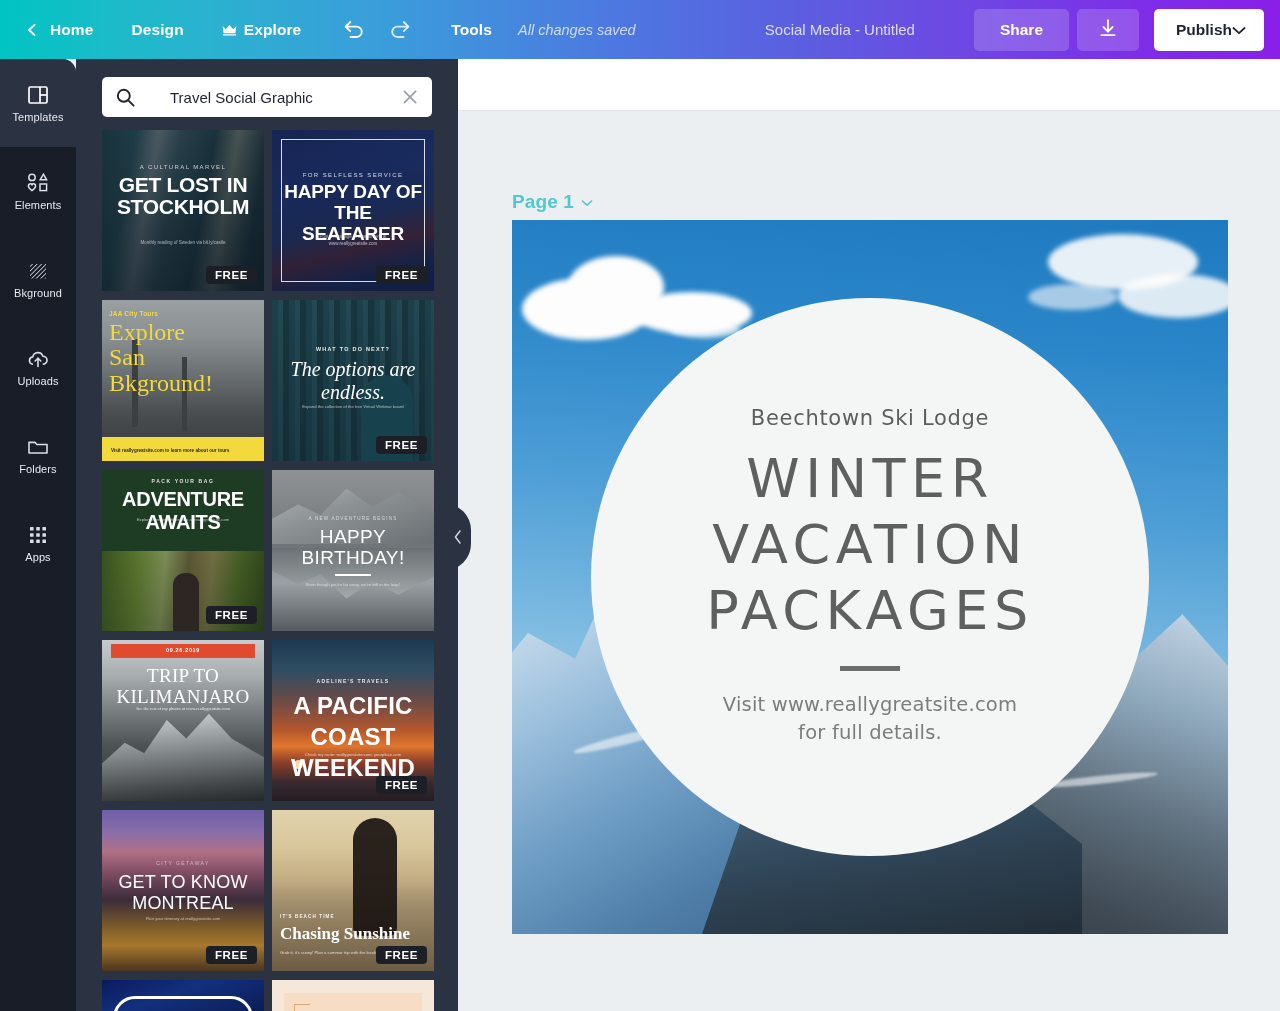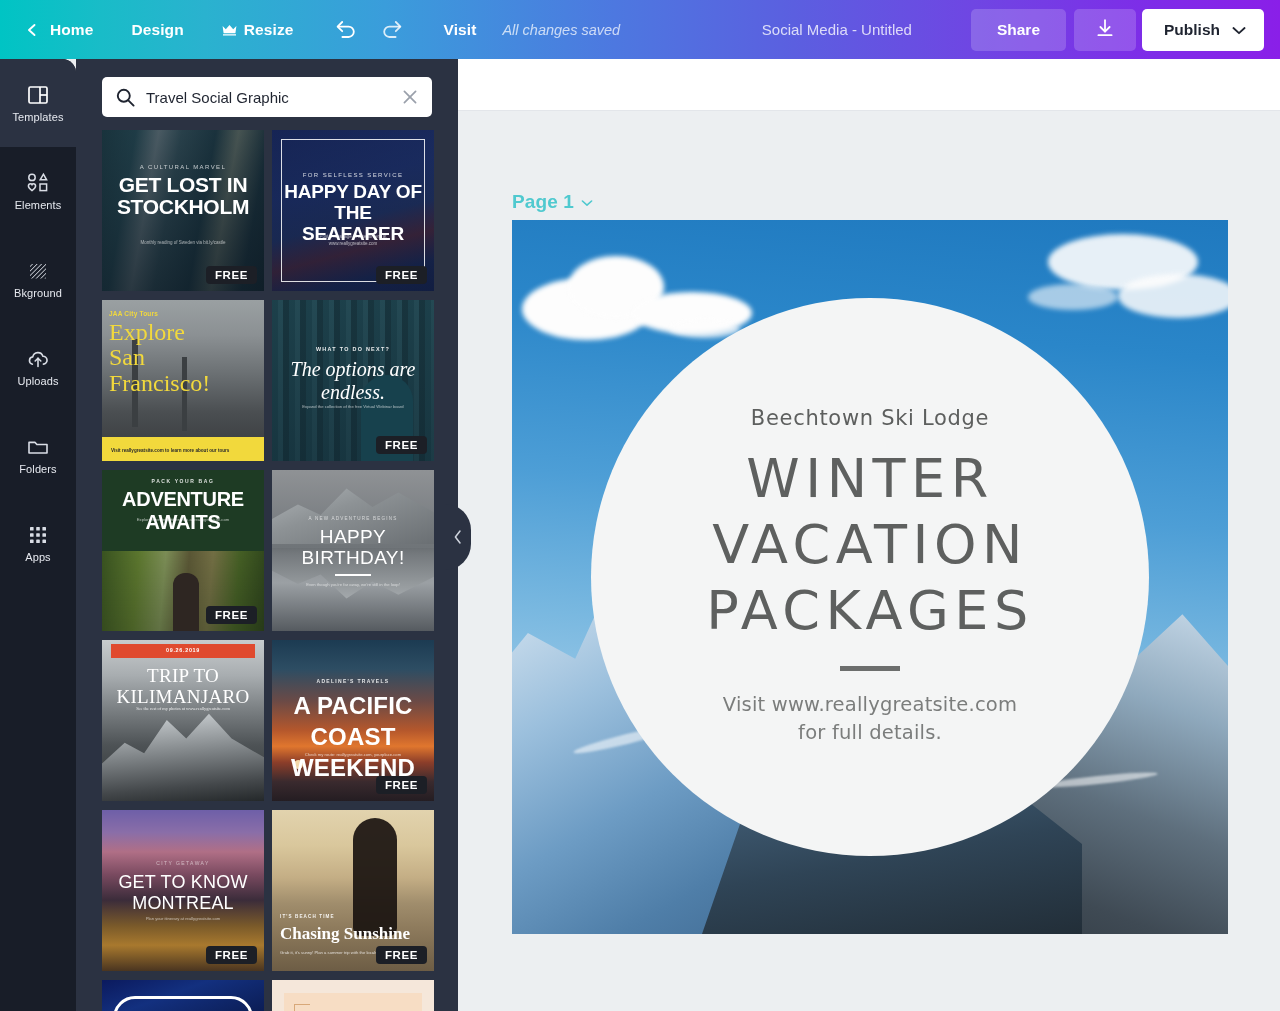--- a/index.html
+++ b/index.html
@@ -62,22 +62,22 @@
     font-size: 15.5px; font-weight: 700; color: #fff; cursor: pointer; margin-left: 33px;
   }
   .btn-download {
     background: rgba(255,255,255,.18);
     border-radius: 5px; height: 42px; width: 62px;
     margin-left: 8px;
     display: flex; align-items: center; justify-content: center; cursor: pointer;
   }
   .btn-publish {
     background: #fff; border-radius: 5px;
-    height: 42px; padding: 0 18px 0 22px; margin-left: 6px;
-    display: flex; align-items: center; gap: 12px;
+    height: 42px; padding: 0 18px 0 22px; margin-left: 15px;
+    display: flex; align-items: center; 
     font-size: 15.5px; font-weight: 700; color: #1f2430; cursor: pointer;
   }
 
   
   #rail {
     position: absolute; top: 59px; left: 0;
     width: 76px; height: 952px;
     background: #181d28;
     border-radius: 0 14px 0 0;
     z-index: 4;
@@ -98,21 +98,21 @@
   #panel {
     position: absolute; top: 59px; left: 76px;
     width: 382px; height: 952px;
     background: #2b3242;
     z-index: 3;
   }
   #search-box {
     position: absolute; top: 18px; left: 26px;
     width: 330px; height: 40px;
     background: #fff; border-radius: 5px;
-    display: flex; align-items: center;
+    display: flex; align-items: center; gap: 24px;
   }
   #search-icon-wrap { margin-left: 13px; display: flex; }
   #search-input {
     flex: 1; border: none; outline: none;
     font-family: "Liberation Sans", sans-serif;
     font-size: 15px; color: #1f2430;
     margin-left: 10px; background: transparent;
   }
   #search-clear {
     margin-right: 13px; cursor: pointer; display: flex;
@@ -322,39 +322,39 @@
     <div class="hdr-item" id="home-label">Home</div>
 
     <div class="hdr-item" id="design-label">Design</div>
 
     <div class="hdr-item" id="resize-wrap">
       <span class="crown-icon">
         <svg width="15" height="12" viewBox="0 0 15 12" fill="#ffffff" aria-hidden="true">
           <path d="M1 10.2h13V11.6H1zM0.6 2.1l3.2 3.2 3.7-4.4 3.7 4.4 3.2-3.2-1 7.1H1.6z"></path>
         </svg>
       </span>
-      <span>Resize</span>
+      <span>Explore</span>
     </div>
 
     <div class="undo-redo">
       <span>
         <svg width="23" height="21" viewBox="0 0 23 21" fill="none" stroke="#ffffff" stroke-width="1.8" stroke-linecap="round" stroke-linejoin="round" aria-hidden="true">
           <path d="M3.2 7.6h10.4a5.2 5.2 0 0 1 0 10.4H7.4"></path>
           <polyline points="7.2,3 2.6,7.6 7.2,12.2"></polyline>
         </svg>
       </span>
       <span>
         <svg width="23" height="21" viewBox="0 0 23 21" fill="none" stroke="rgba(255,255,255,.82)" stroke-width="1.8" stroke-linecap="round" stroke-linejoin="round" aria-hidden="true">
           <path d="M19.8 7.6H9.4a5.2 5.2 0 0 0 0 10.4h6.2"></path>
           <polyline points="15.8,3 20.4,7.6 15.8,12.2"></polyline>
         </svg>
       </span>
     </div>
 
-    <div class="hdr-item" id="tools-label">Visit</div>
+    <div class="hdr-item" id="tools-label">Tools</div>
 
     <div id="saved-text">All changes saved</div>
   </div>
 
   <div class="hdr-right">
     <div id="doc-title">Social Media - Untitled</div>
 
     <div class="btn-share">Share</div>
 
     <div class="btn-download">
@@ -492,21 +492,21 @@
       <div class="t-txt" style="top:104px;font-size:4.5px;opacity:.65;padding:0 30px;line-height:1.5;">Post a message of a sentiment at www.reallygreatsite.com</div>
       <div class="free-badge">FREE</div>
     </div>
 
     <div class="thumb">
       <div class="t-inner bg-sf"></div>
       <div style="position:absolute;left:30px;bottom:34px;width:6px;height:88px;background:#3b3f42;"></div>
       <div style="position:absolute;left:80px;bottom:30px;width:5px;height:74px;background:#3b3f42;"></div>
       <div style="position:absolute;left:0;bottom:0;right:0;height:24px;background:#f2d93c;"></div>
       <div style="position:absolute;left:7px;top:10px;font-size:6.5px;color:#f2d93c;font-weight:700;letter-spacing:.2px;">JAA City Tours</div>
-      <div style="position:absolute;left:7px;top:20px;right:40px;font-size:24px;color:#f2d93c;line-height:1.06;font-family:'Liberation Serif',serif;">Explore San Francisco!</div>
+      <div style="position:absolute;left:7px;top:20px;right:40px;font-size:24px;color:#f2d93c;line-height:1.06;font-family:'Liberation Serif',serif;">Explore San Bkground!</div>
       <div style="position:absolute;left:9px;bottom:8px;right:9px;font-size:4.6px;color:#2b2b2b;font-weight:700;">Visit reallygreatsite.com to learn more about our tours</div>
     </div>
 
     <div class="thumb">
       <div class="t-inner bg-forest"></div>
       <div style="position:absolute;left:55%;bottom:0;width:52px;height:86px;background:#17414d;border-radius:26px 26px 0 0;"></div>
       <div class="t-txt" style="top:46px;font-size:5.4px;font-weight:700;letter-spacing:1.3px;opacity:.9;">WHAT TO DO NEXT?</div>
       <div class="t-txt" style="top:58px;font-size:20px;line-height:1.14;font-style:italic;font-family:'Liberation Serif',serif;padding:0 10px;">The options are endless.</div>
       <div class="t-txt" style="top:104px;font-size:4.2px;opacity:.62;padding:0 20px;">Expand the collection of the free Virtual Webinar board</div>
       <div class="free-badge">FREE</div>

